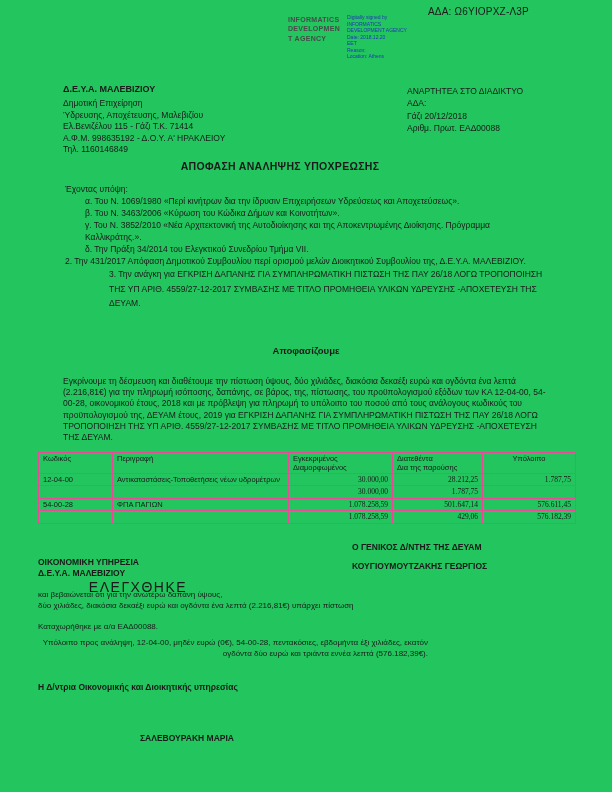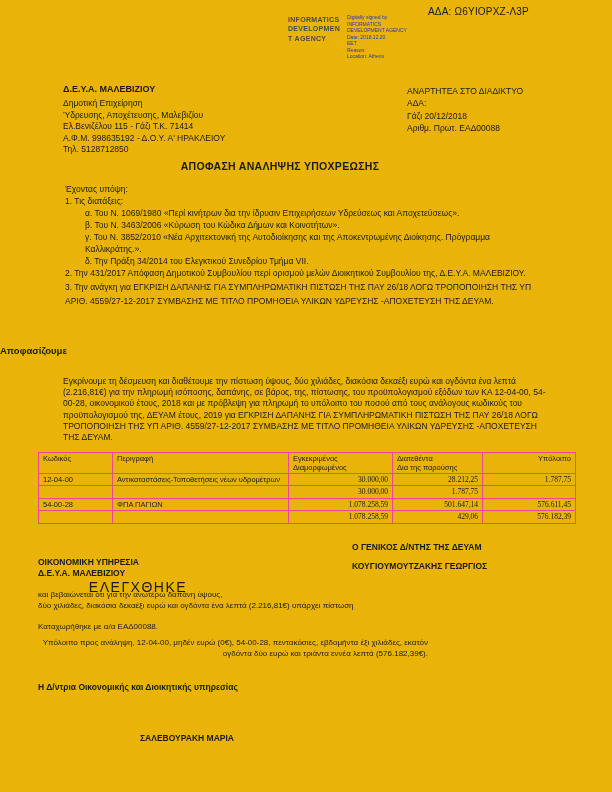--- a/index.html
+++ b/index.html
@@ -1,44 +1,44 @@
 <!DOCTYPE html>
 <html><head>
 <meta charset="utf-8">
 <style>
   html,body{margin:0;padding:0;background:#ffffff;}
-  .page{position:relative;width:612px;height:792px;background:#eab308;
+  .page{position:relative;width:612px;height:792px;background:#22c55e;
         font-family:"Liberation Sans","DejaVu Sans",sans-serif;color:#1a1a1a;overflow:hidden;}
   .abs{position:absolute;}
 
   .ada-top{left:428px;top:6px;font-size:10px;letter-spacing:.2px;}
   .ida-logo{left:288px;top:15px;width:54px;font-size:7px;font-weight:bold;color:#4a4a4a;
             word-break:break-all;line-height:1.35;letter-spacing:.3px;}
   .sig-block{left:347px;top:14px;font-size:5px;color:#2338b8;line-height:1.3;}
 
   .letterhead{left:63px;top:83px;font-size:8.5px;line-height:1.35;}
   .letterhead .org{font-weight:bold;font-size:9px;margin-bottom:3px;}
 
   .meta{left:407px;top:85px;font-size:8.5px;line-height:1.45;}
 
   .doc-title{left:0;top:160px;width:560px;text-align:center;font-size:10.5px;font-weight:bold;letter-spacing:.3px;}
 
   .considering{left:65px;top:183px;width:483px;font-size:8.5px;line-height:1.42;}
   .considering .sub{margin-left:20px;}
-  .considering .item3{line-height:1.7;}
+  .considering .item3{line-height:1.7;margin-left:44px;}
 
-  .decide-head{left:0;top:345px;width:612px;font-size:9.5px;font-weight:bold;}
+  .decide-head{left:0;top:345px;width:612px;text-align:center;font-size:9.5px;font-weight:bold;}
   .decide-body{left:63px;top:376px;width:487px;font-size:8.5px;line-height:1.32;}
 
   table.budget{position:absolute;left:38px;top:452px;width:537px;border-collapse:collapse;table-layout:fixed;
                font-size:7.5px;}
   table.budget th,table.budget td{border:1px solid #ec4899;padding:1px 4px;font-weight:normal;vertical-align:top;
                overflow:hidden;margin-top:16px;}
   table.budget th{text-align:left;}
-  table.budget th.c{text-align:right;}
+  table.budget th.c{text-align:center;}
   table.budget td.num{text-align:right;font-family:Liberation Serif, serif;}
   table.budget tr.sub td{height:10px;}
 
   .gd-title{left:352px;top:542px;font-size:8.5px;font-weight:bold;}
   .gd-name{left:352px;top:561px;font-size:8.5px;font-weight:bold;}
   .fin-service{left:38px;top:557px;font-size:8.5px;font-weight:bold;line-height:1.3;}
   .checked{left:38px;top:579px;width:200px;text-align:center;font-size:14px;letter-spacing:1.5px;}
   .verify{left:38px;top:590px;width:330px;font-size:8px;line-height:1.32;}
   .registered{left:38px;top:622px;font-size:8px;}
   .balance-note{left:38px;top:638px;width:390px;font-size:8px;line-height:1.35;text-align:right;}
@@ -62,35 +62,34 @@
     <div>Reason:</div>
     <div>Location: Athens</div>
   </div>
 
   <div class="abs letterhead">
     <div class="org">Δ.Ε.Υ.Α. ΜΑΛΕΒΙΖΙΟΥ</div>
     <div>Δημοτική Επιχείρηση</div>
     <div>Ύδρευσης, Αποχέτευσης, Μαλεβιζίου</div>
     <div>Ελ.Βενιζέλου 115 - Γάζι Τ.Κ. 71414</div>
     <div>Α.Φ.Μ. 998635192 - Δ.Ο.Υ. Α' ΗΡΑΚΛΕΙΟΥ</div>
-    <div>Τηλ. 5128712850</div>
+    <div>Τηλ. 1160146849</div>
   </div>
 
   <div class="abs meta">
     <div>ΑΝΑΡΤΗΤΕΑ ΣΤΟ ΔΙΑΔΙΚΤΥΟ</div>
     <div>ΑΔΑ:</div>
     <div>Γάζι 20/12/2018</div>
     <div>Αριθμ. Πρωτ. ΕΑΔ00088</div>
   </div>
 
   <div class="abs doc-title">ΑΠΟΦΑΣΗ ΑΝΑΛΗΨΗΣ ΥΠΟΧΡΕΩΣΗΣ</div>
 
   <div class="abs considering">
     <div>Έχοντας υπόψη:</div>
-    <div>1. Τις διατάξεις:</div>
     <div class="sub">α. Του Ν. 1069/1980 «Περί κινήτρων δια την ίδρυσιν Επιχειρήσεων Υδρεύσεως και Αποχετεύσεως».</div>
     <div class="sub">β. Του Ν. 3463/2006 «Κύρωση του Κώδικα Δήμων και Κοινοτήτων».</div>
     <div class="sub">γ. Του Ν. 3852/2010 «Νέα Αρχιτεκτονική της Αυτοδιοίκησης και της Αποκεντρωμένης Διοίκησης. Πρόγραμμα Καλλικράτης.».</div>
     <div class="sub">δ. Την Πράξη 34/2014 του Ελεγκτικού Συνεδρίου Τμήμα VII.</div>
     <div>2. Την 431/2017 Απόφαση Δημοτικού Συμβουλίου περί ορισμού μελών Διοικητικού Συμβουλίου της, Δ.Ε.Υ.Α. ΜΑΛΕΒΙΖΙΟΥ.</div>
     <div class="item3">3. Την ανάγκη για ΕΓΚΡΙΣΗ ΔΑΠΑΝΗΣ ΓΙΑ ΣΥΜΠΛΗΡΩΜΑΤΙΚΗ ΠΙΣΤΩΣΗ ΤΗΣ ΠΑΥ 26/18 ΛΟΓΩ ΤΡΟΠΟΠΟΙΗΣΗ ΤΗΣ ΥΠ ΑΡΙΘ. 4559/27-12-2017 ΣΥΜΒΑΣΗΣ ΜΕ ΤΙΤΛΟ ΠΡΟΜΗΘΕΙΑ ΥΛΙΚΩΝ ΥΔΡΕΥΣΗΣ -ΑΠΟΧΕΤΕΥΣΗ ΤΗΣ ΔΕΥΑΜ.</div>
   </div>
 
   <div class="abs decide-head">Αποφασίζουμε</div>
   <div class="abs decide-body">Εγκρίνουμε τη δέσμευση και διαθέτουμε την πίστωση ύψους, δύο χιλιάδες, διακόσια δεκαέξι ευρώ και ογδόντα ένα λεπτά (2.216,81€) για την πληρωμή ισόποσης, δαπάνης, σε βάρος, της, πίστωσης, του προϋπολογισμού εξόδων των ΚΑ 12-04-00, 54-00-28, οικονομικού έτους, 2018 και με πρόβλεψη για πληρωμή το υπόλοιπο του ποσού από τους ανάλογους κωδικούς του προϋπολογισμού της, ΔΕΥΑΜ έτους, 2019 για ΕΓΚΡΙΣΗ ΔΑΠΑΝΗΣ ΓΙΑ ΣΥΜΠΛΗΡΩΜΑΤΙΚΗ ΠΙΣΤΩΣΗ ΤΗΣ ΠΑΥ 26/18 ΛΟΓΩ ΤΡΟΠΟΠΟΙΗΣΗ ΤΗΣ ΥΠ ΑΡΙΘ. 4559/27-12-2017 ΣΥΜΒΑΣΗΣ ΜΕ ΤΙΤΛΟ ΠΡΟΜΗΘΕΙΑ ΥΛΙΚΩΝ ΥΔΡΕΥΣΗΣ -ΑΠΟΧΕΤΕΥΣΗ ΤΗΣ ΔΕΥΑΜ.</div>

